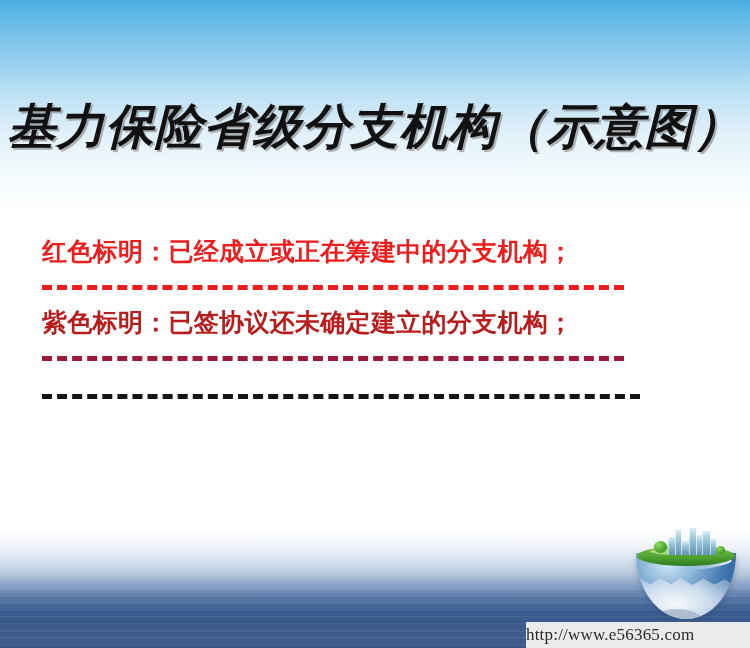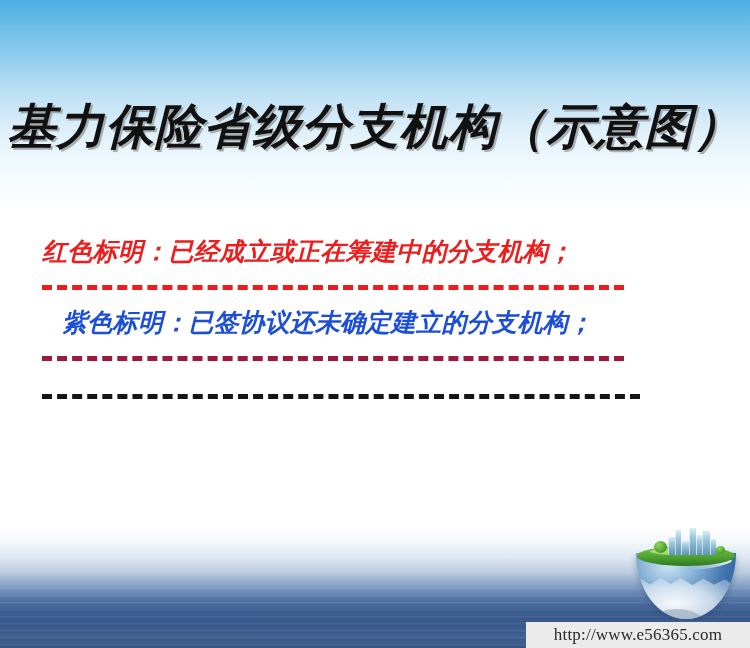--- a/index.html
+++ b/index.html
@@ -98,24 +98,23 @@
     top: 236px;
     width: 600px;
   }
   .legend-row {
     font-family: "DejaVu Sans", "Liberation Sans", sans-serif;
     font-weight: bold;
     font-size: 25px;
     line-height: 32px;
     white-space: nowrap;
     letter-spacing: 0.3px;
-    font-style: italic;
   }
   .legend-row.red   { color: #ee1c1c; }
-  .legend-row.purple{ color: #1d4ed8; margin-left: 20px; }
+  .legend-row.purple{ color: #b91c1c; }
   .legend-row.black { color: #151515; }
 
   .rule {
     height: 0;
     border: 0;
     border-top-style: dashed;
     margin: 0;
   }
   .rule.red {
     border-top: 5px dashed #ee1c1c;
@@ -252,21 +251,20 @@
   
   .watermark {
     position: absolute;
     left: 526px;
     top: 622px;
     width: 224px;
     height: 26px;
     background: #ebebeb;
     display: flex;
     align-items: center;
-    justify-content: center;
   }
   .watermark-text {
     font-family: "Liberation Serif", "DejaVu Serif", serif;
     font-size: 17px;
     color: #2a2a2a;
     letter-spacing: 0.2px;
     white-space: nowrap;
   }
 </style>
 </head>

